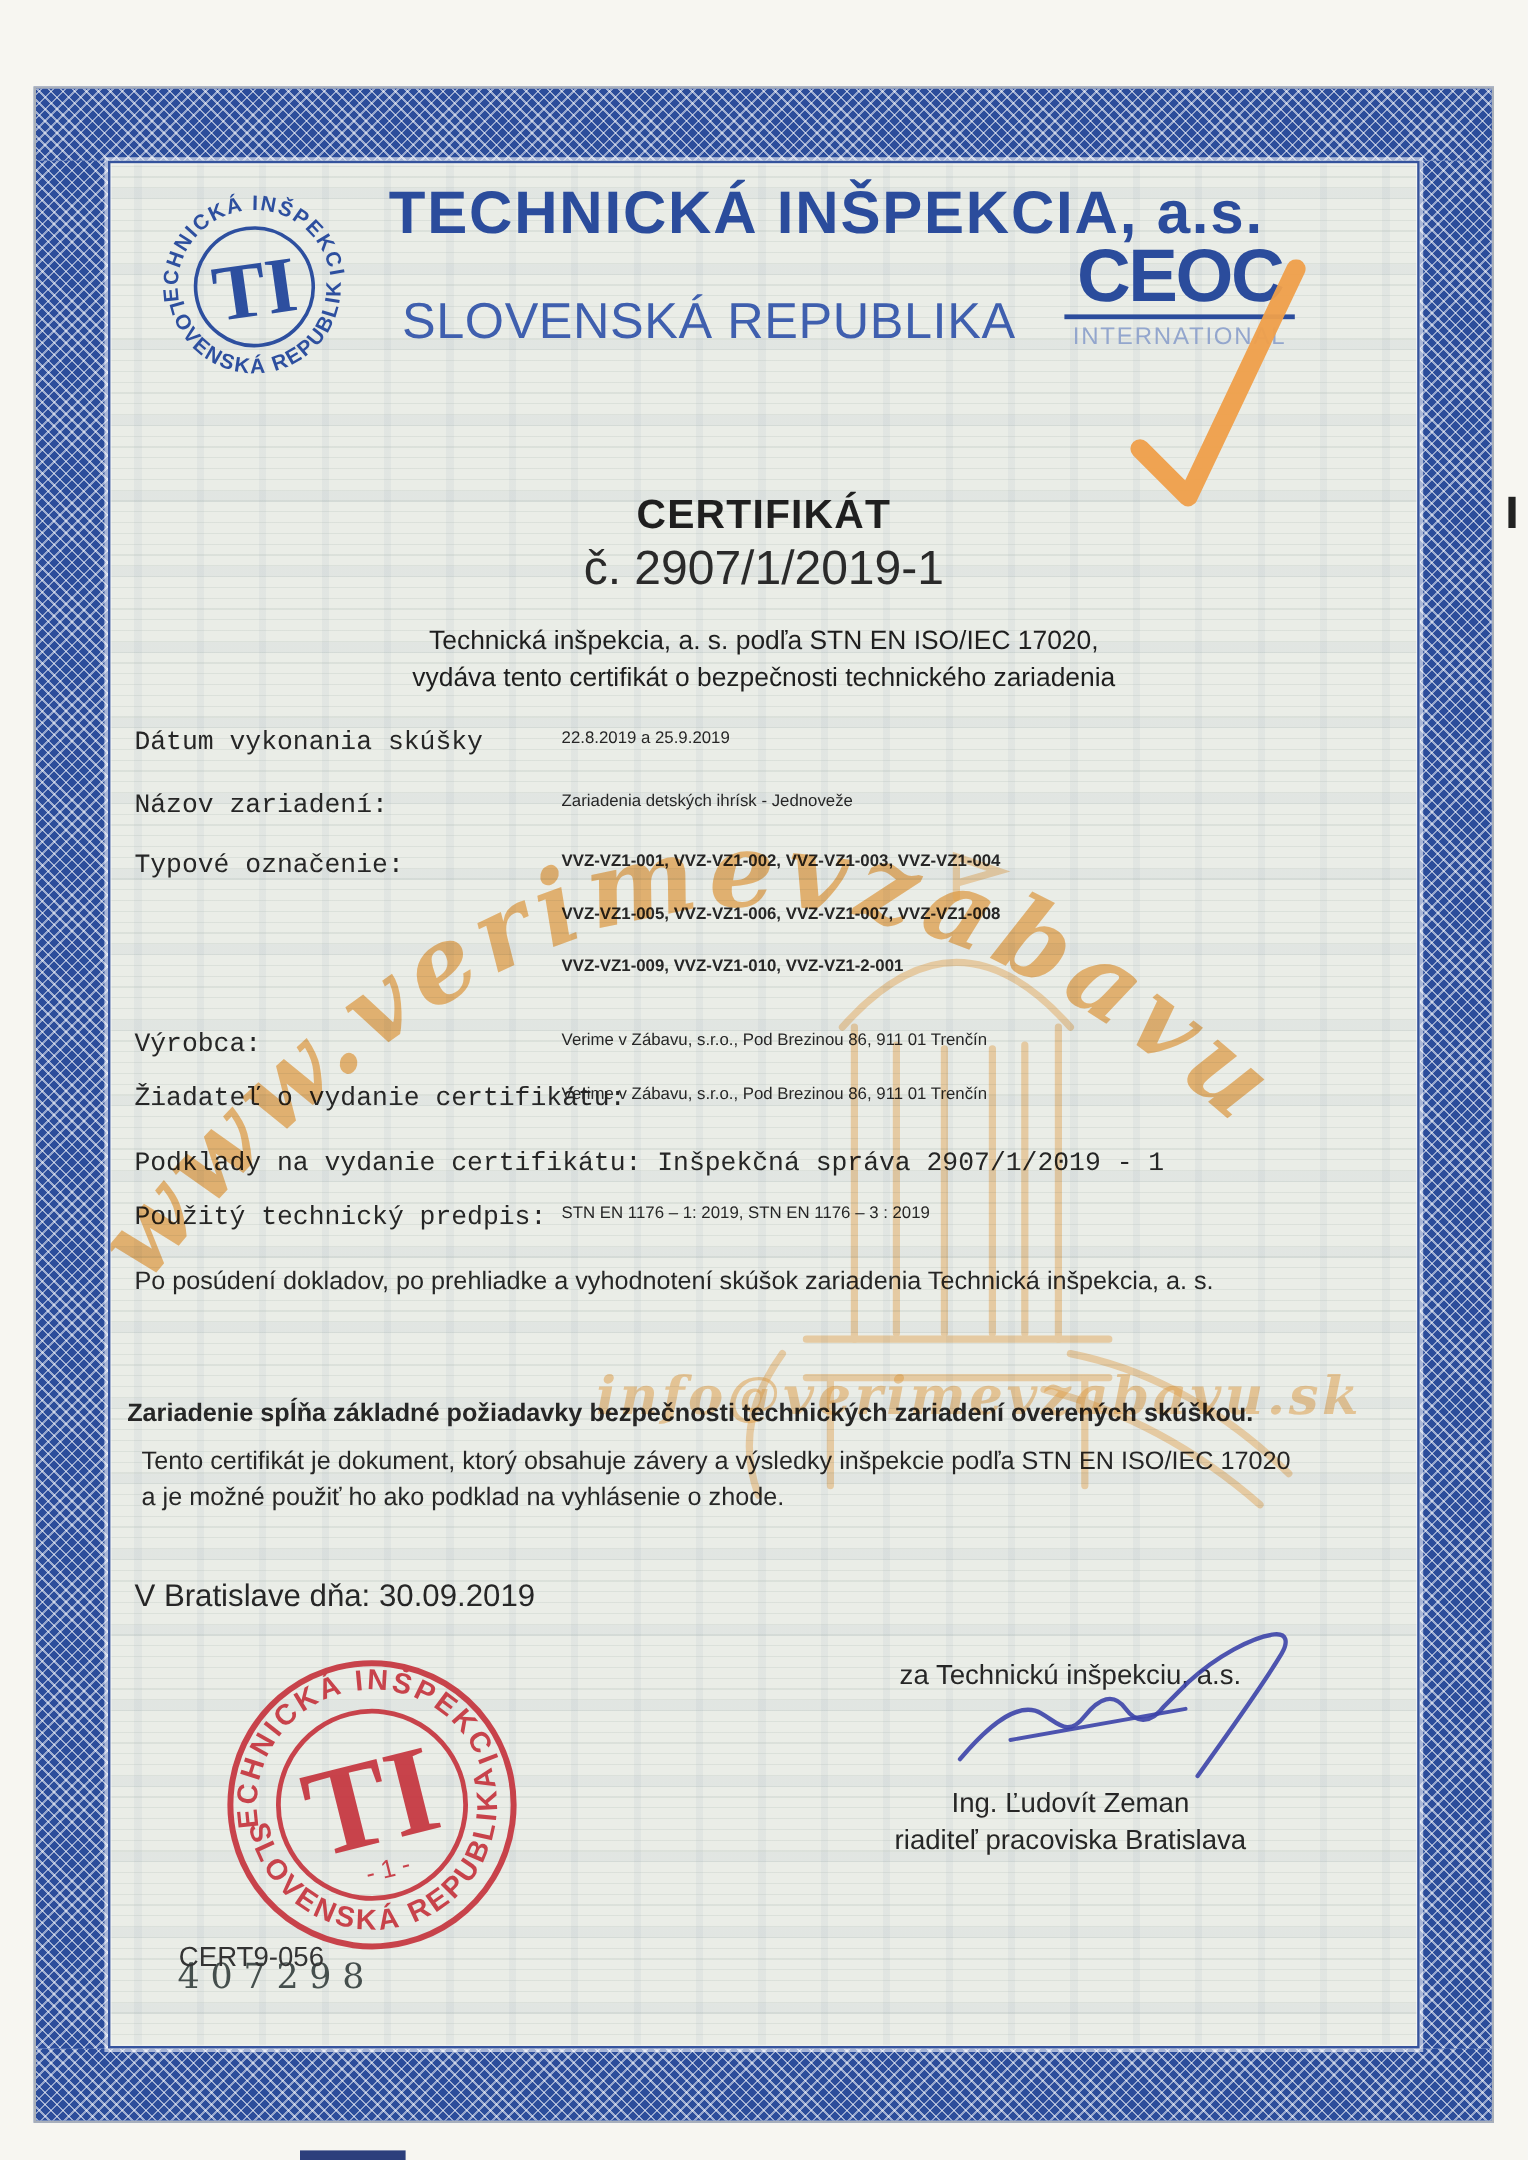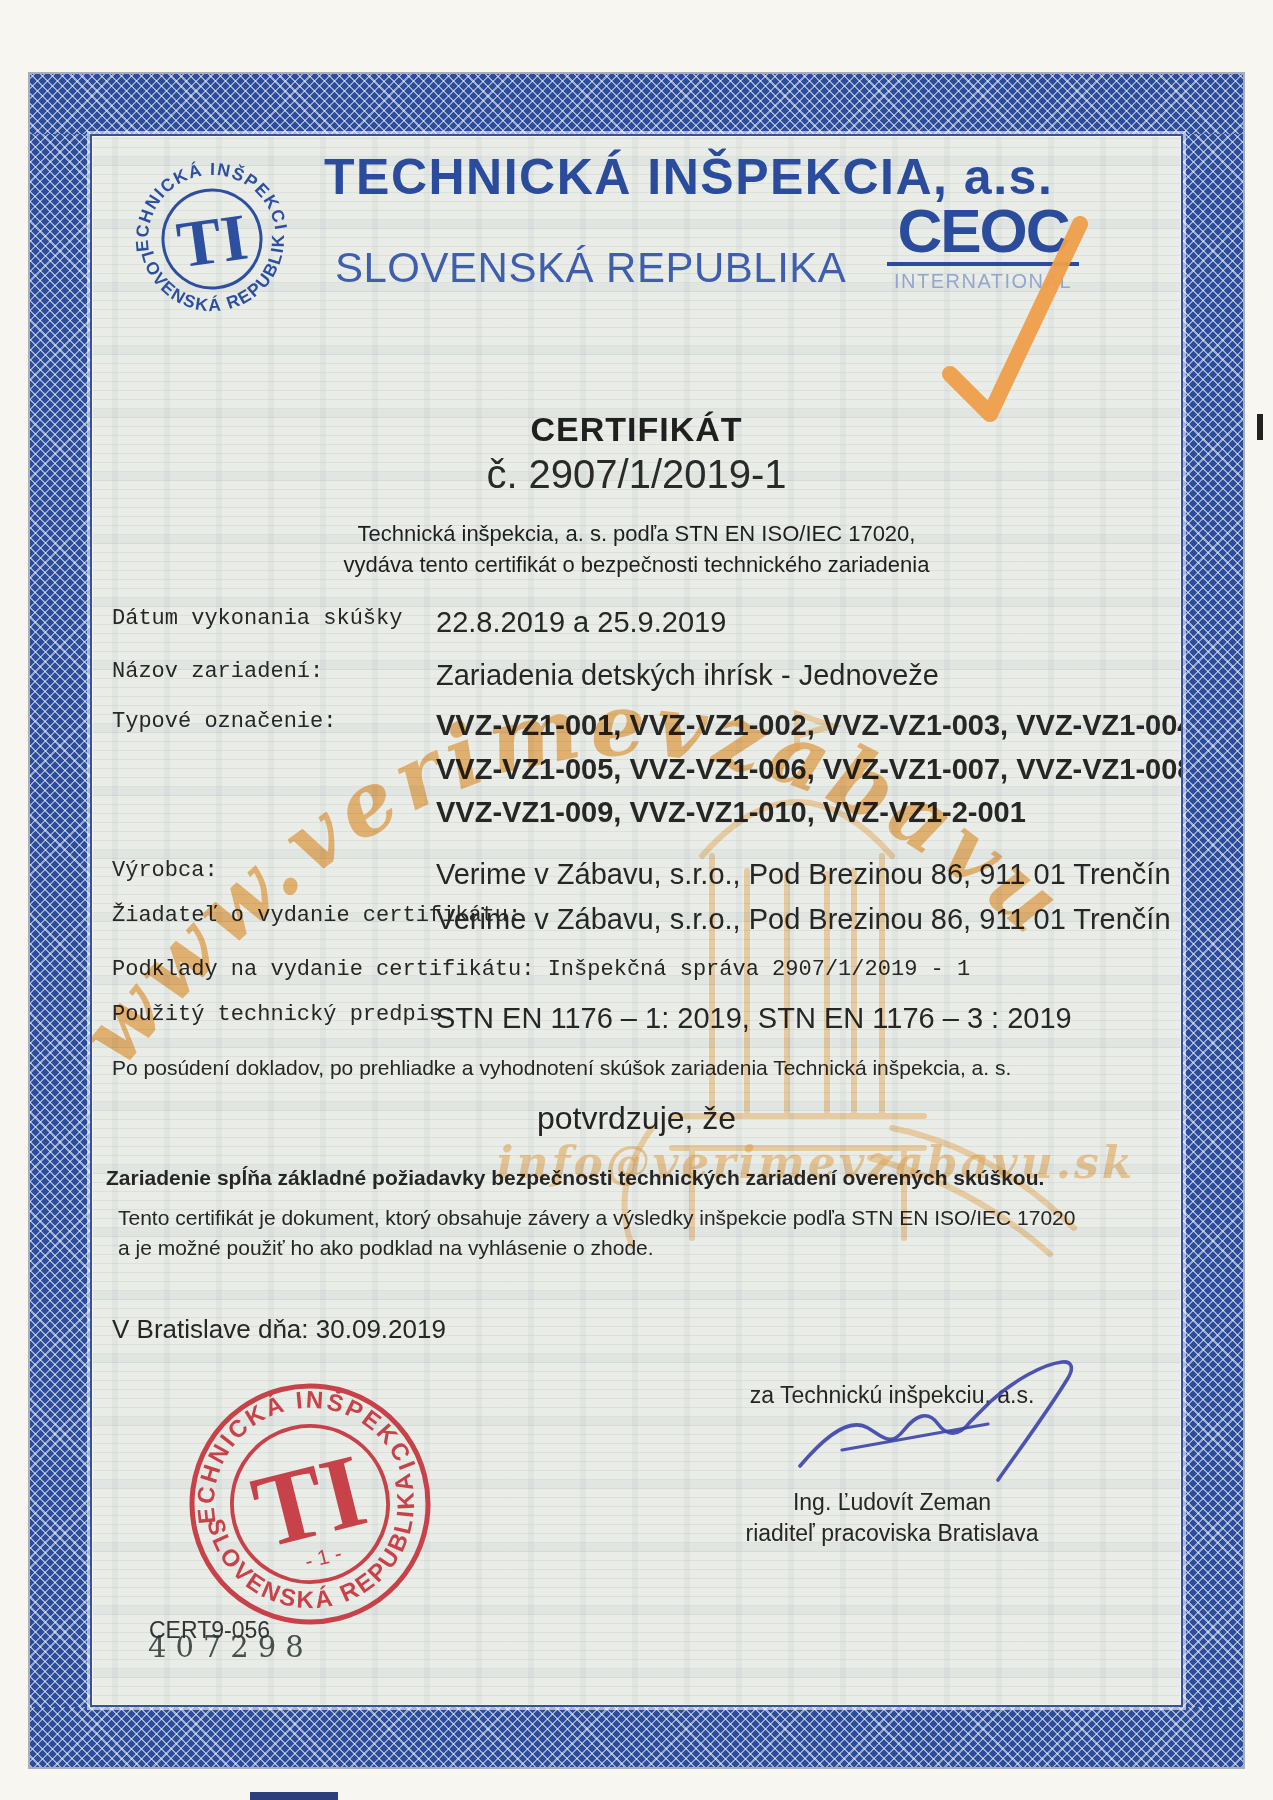--- a/index.html
+++ b/index.html
@@ -56,21 +56,21 @@
   .company-title{left:232px;top:12px;font-size:50px;font-weight:bold;color:#2b4c9c;letter-spacing:1.5px;white-space:nowrap;}
   .country-title{left:243px;top:108px;font-size:42px;color:#3f5fae;letter-spacing:.5px;white-space:nowrap;}
   .ceoc{left:793px;top:66px;width:196px;text-align:center;}
   .ceoc-word{font-size:62px;font-weight:bold;color:#2b4c9c;letter-spacing:-2px;line-height:58px;}
   .ceoc-bar{height:4px;background:#2b4c9c;margin:2px 2px 4px 2px;}
   .ceoc-sub{font-size:20px;color:#93a6cd;letter-spacing:1.5px;}
   .heading{left:0;width:100%;top:274px;text-align:center;font-size:34px;font-weight:bold;color:#1f1f1f;letter-spacing:1px;}
   .cert-number{left:0;width:100%;top:316px;text-align:center;font-size:40px;color:#2a2a2a;}
   .intro{left:0;width:100%;top:382px;text-align:center;font-size:22px;font-weight:normal;color:#1e1e1e;line-height:31px;}
   .frow{left:20px;font-size:22px;color:#262626;white-space:nowrap;font-family:Liberation Mono, monospace;}
-  .fval{left:344px;font-size:29px;color:#262626;white-space:nowrap;}
+  .fval{left:376px;font-size:14px;color:#262626;white-space:nowrap;}
   .fval.b{font-weight:bold;}
   .assessment{left:20px;top:920px;font-size:21px;white-space:nowrap;}
   .confirms{left:0;width:100%;top:964px;text-align:center;font-size:32px;color:#242424;}
   .statement{left:14px;top:1030px;font-size:21px;font-weight:bold;white-space:nowrap;}
   .note{left:26px;font-size:21px;white-space:nowrap;}
   .place-date{left:20px;top:1178px;font-size:26px;}
   .sign-block{left:600px;top:1246px;width:400px;text-align:center;font-size:23px;color:#262626;}
   .sign-caption{display:block;}
   .sign-name{display:block;margin-top:80px;}
   .sign-role{display:block;margin-top:4px;}
@@ -147,21 +147,20 @@
 
     <div class="abs frow" style="top:821px;">
       <span>Podklady na vydanie certifikátu: </span>
       <span>Inšpekčná správa 2907/1/2019 - 1</span>
     </div>
 
     <div class="abs frow" style="top:866px;">Použitý technický predpis:</div>
     <div class="abs fval" style="top:866px;">STN EN 1176 – 1: 2019, STN EN 1176 – 3 : 2019</div>
 
     <div class="abs assessment">Po posúdení dokladov, po prehliadke a vyhodnotení skúšok zariadenia Technická inšpekcia, a. s.</div>
-    <div class="abs confirms">potvrdzuje, že</div>
     <div class="abs statement">Zariadenie spĺňa základné požiadavky bezpečnosti technických zariadení overených skúškou.</div>
     <div class="abs note" style="top:1070px;">Tento certifikát je dokument, ktorý obsahuje závery a výsledky inšpekcie podľa STN EN ISO/IEC 17020</div>
     <div class="abs note" style="top:1100px;">a je možné použiť ho ako podklad na vyhlásenie o zhode.</div>
     <div class="abs place-date">V Bratislave dňa: 30.09.2019</div>
 
     <div class="abs sign-block">
       <span class="sign-caption">za Technickú inšpekciu, a.s.</span>
       <span class="sign-name">Ing. Ľudovít Zeman</span>
       <span class="sign-role">riaditeľ pracoviska Bratislava</span>
     </div>

